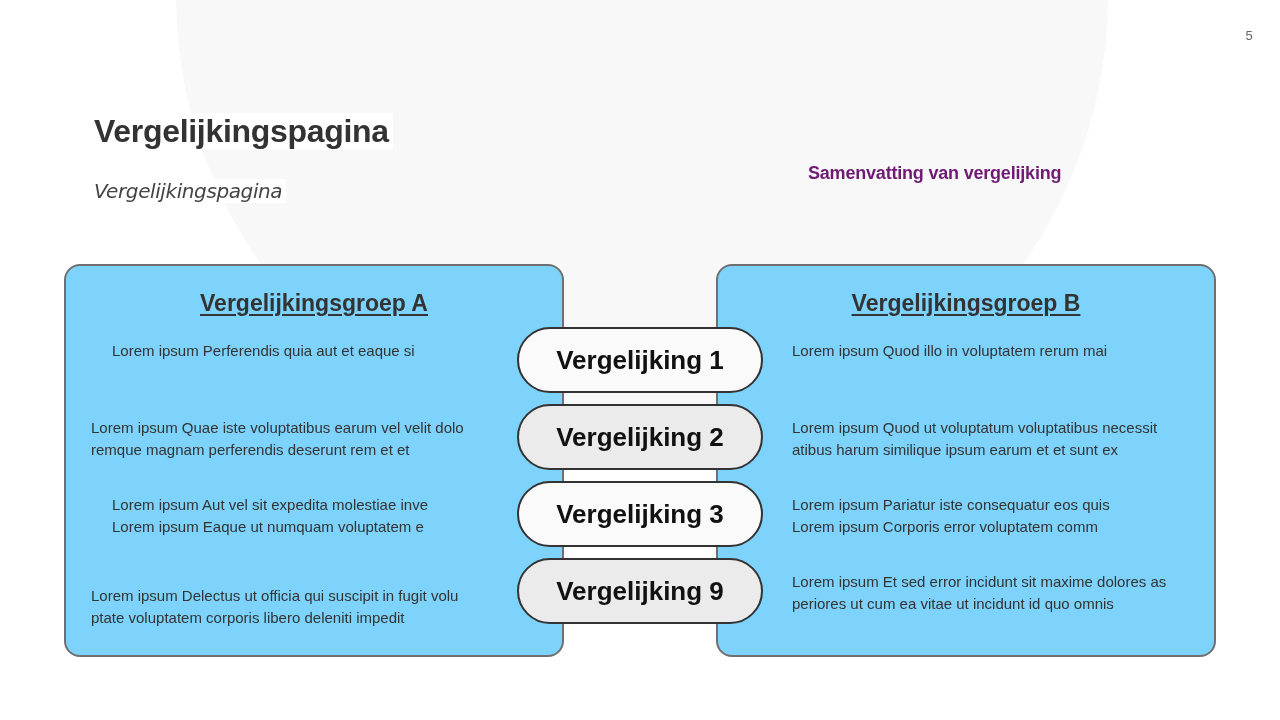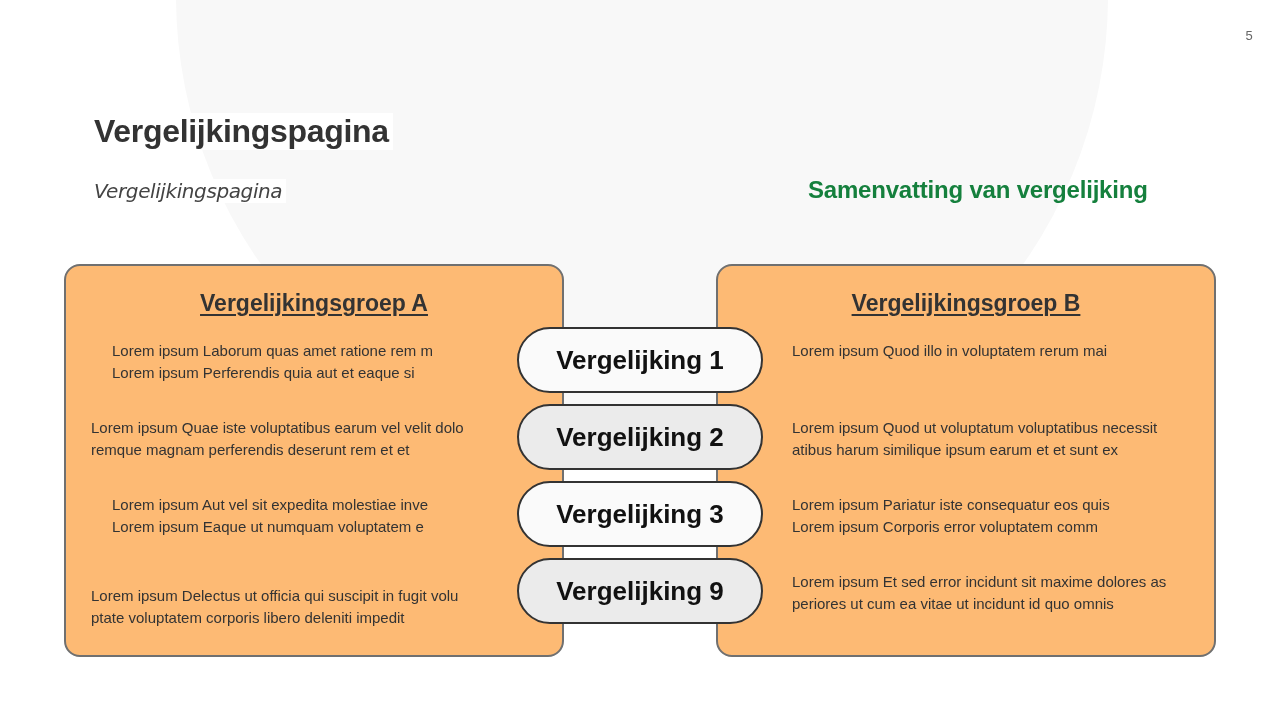--- a/index.html
+++ b/index.html
@@ -20,27 +20,27 @@
     position: absolute; left: 92px; top: 113px; padding: 0 4px 0 2px;
     font-size: 32px; font-weight: bold; color: #333333; background: #ffffff;
     letter-spacing: -0.3px;
   }
   .subtitle {
     position: absolute; left: 92px; top: 179px; padding: 0 4px 0 2px;
     font-family: "DejaVu Sans", sans-serif; font-style: italic;
     font-size: 20px; color: #444444; background: #ffffff; letter-spacing: -0.4px;
   }
   .summary-heading {
-    position: absolute; left: 808px; top: 176px;
-    font-size: 24px; font-weight: bold; color: #15803d; letter-spacing: -0.2px;
+    position: absolute; left: 808px; top: 163px;
+    font-size: 18px; font-weight: bold; color: #701a75; letter-spacing: -0.2px;
   }
 
   .card {
     position: absolute; top: 264px; width: 500px; height: 393px;
-    background: #fdba74; border: 2px solid #707070; border-radius: 16px;
+    background: #7dd3fc; border: 2px solid #707070; border-radius: 16px;
   }
   .card-a { left: 64px; }
   .card-b { left: 716px; }
 
   .card-title {
     position: absolute; top: 24px; left: 0; right: 0; text-align: center;
     font-size: 23px; font-weight: bold; color: #333333; text-decoration: underline;
     text-underline-offset: 3px;
   }
 
@@ -66,21 +66,20 @@
 <div class="page-number">5</div>
 
 <div class="title">Vergelijkingspagina</div>
 <div class="subtitle">Vergelijkingspagina</div>
 <div class="summary-heading">Samenvatting van vergelijking</div>
 
 <div class="card card-a">
   <div class="card-title">Vergelijkingsgroep A</div>
 
   <div class="item" style="left:46px; top:74px;">
-    <div>Lorem ipsum Laborum quas amet ratione rem m</div>
     <div>Lorem ipsum Perferendis quia aut et eaque si</div>
   </div>
   <div class="item" style="left:25px; top:151px;">
     <div>Lorem ipsum Quae iste voluptatibus earum vel velit dolo</div>
     <div>remque magnam perferendis deserunt rem et et</div>
   </div>
   <div class="item" style="left:46px; top:228px;">
     <div>Lorem ipsum Aut vel sit expedita molestiae inve</div>
     <div>Lorem ipsum Eaque ut numquam voluptatem e</div>
   </div>

